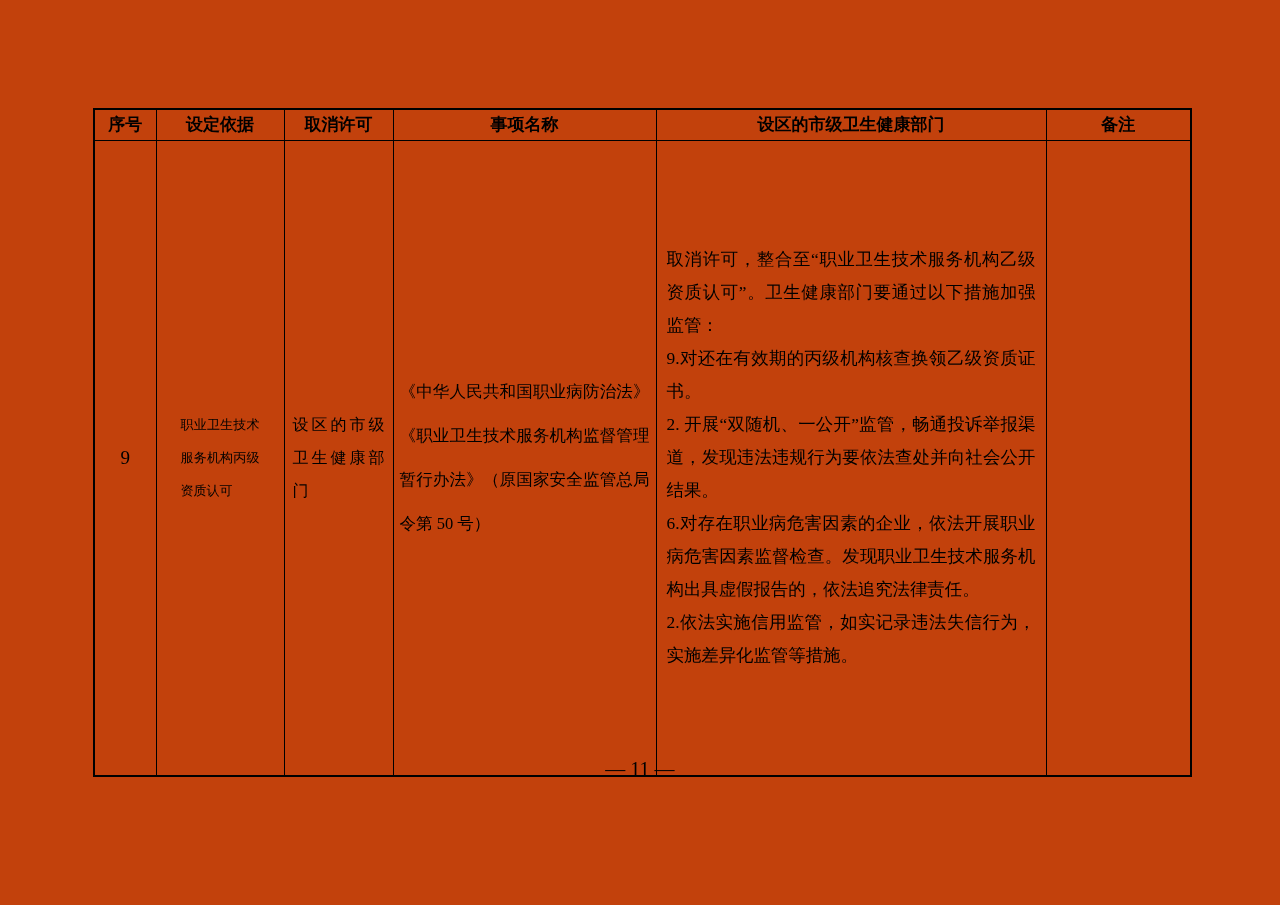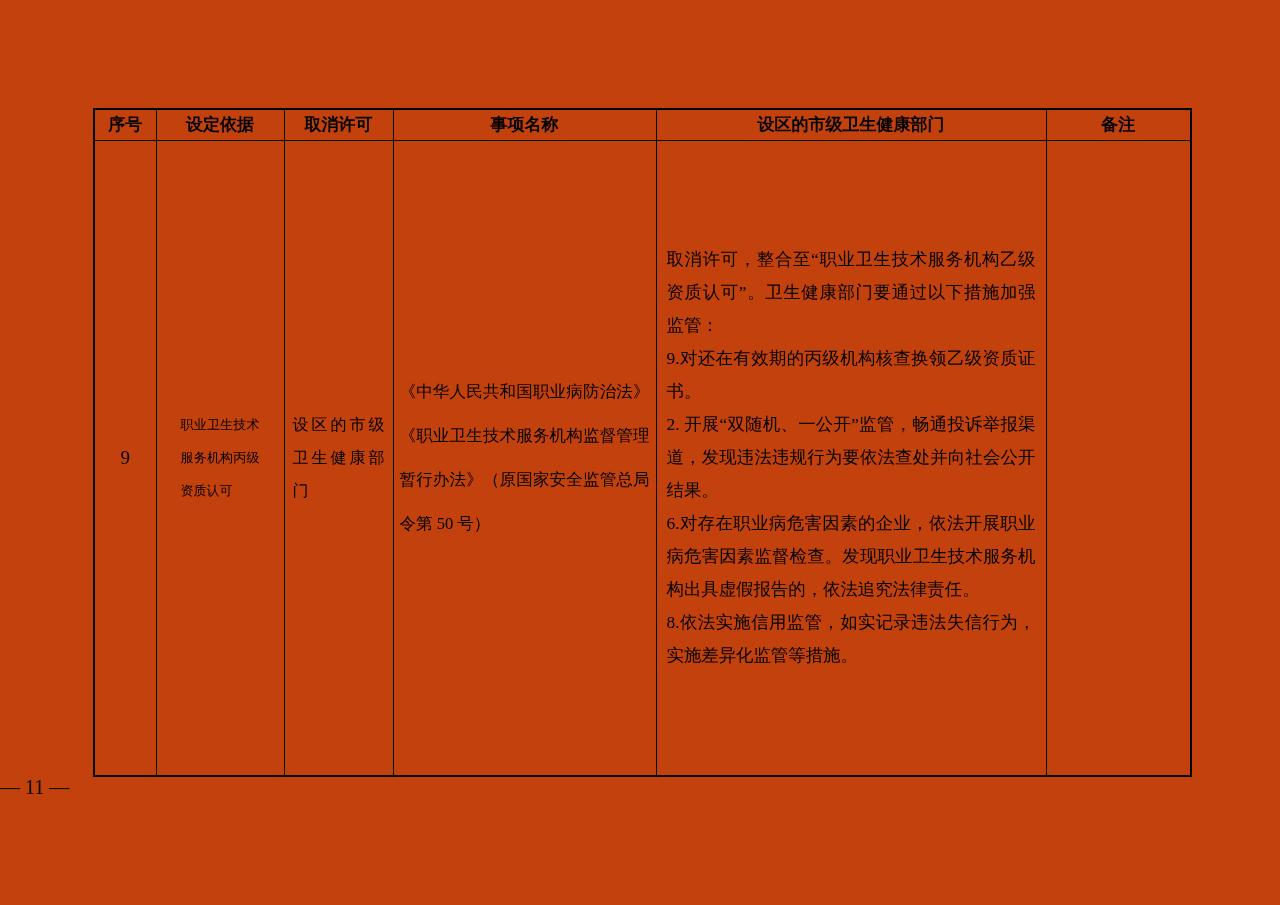--- a/index.html
+++ b/index.html
@@ -80,22 +80,23 @@
     margin: 0;
     padding: 0;
   }
   td.cell-remarks {
     padding: 0 6px;
     font-size: 17.4px;
   }
   .footer {
     position: absolute;
     left: 0;
-    top: 776px;
+    top: 758px;
     width: 1280px;
+    text-align: center;
     font-family: "Liberation Serif", "DejaVu Serif", serif;
     font-size: 20px;
     color: #000000;
   }
 </style>
 </head>
 <body>
 
 <div class="page">
 
@@ -122,21 +123,21 @@
       <tr>
         <td class="cell-seq">9</td>
         <td class="cell-item">职业卫生技术服务机构丙级资质认可</td>
         <td class="cell-dept">设区的市级卫生健康部门</td>
         <td class="cell-basis">《中华人民共和国职业病防治法》《职业卫生技术服务机构监督管理暂行办法》（原国家安全监管总局令第 50 号）</td>
         <td class="cell-measures">
           <p>取消许可，整合至“职业卫生技术服务机构乙级资质认可”。卫生健康部门要通过以下措施加强监管：</p>
           <p>9.对还在有效期的丙级机构核查换领乙级资质证书。</p>
           <p>2. 开展“双随机、一公开”监管，畅通投诉举报渠道，发现违法违规行为要依法查处并向社会公开结果。</p>
           <p>6.对存在职业病危害因素的企业，依法开展职业病危害因素监督检查。发现职业卫生技术服务机构出具虚假报告的，依法追究法律责任。</p>
-          <p>8.依法实施信用监管，如实记录违法失信行为，实施差异化监管等措施。</p>
+          <p>2.依法实施信用监管，如实记录违法失信行为，实施差异化监管等措施。</p>
         </td>
         <td class="cell-remarks"></td>
       </tr>
     </tbody>
   </table>
 
   <div class="footer">— 11 —</div>
 
 </div>
 

